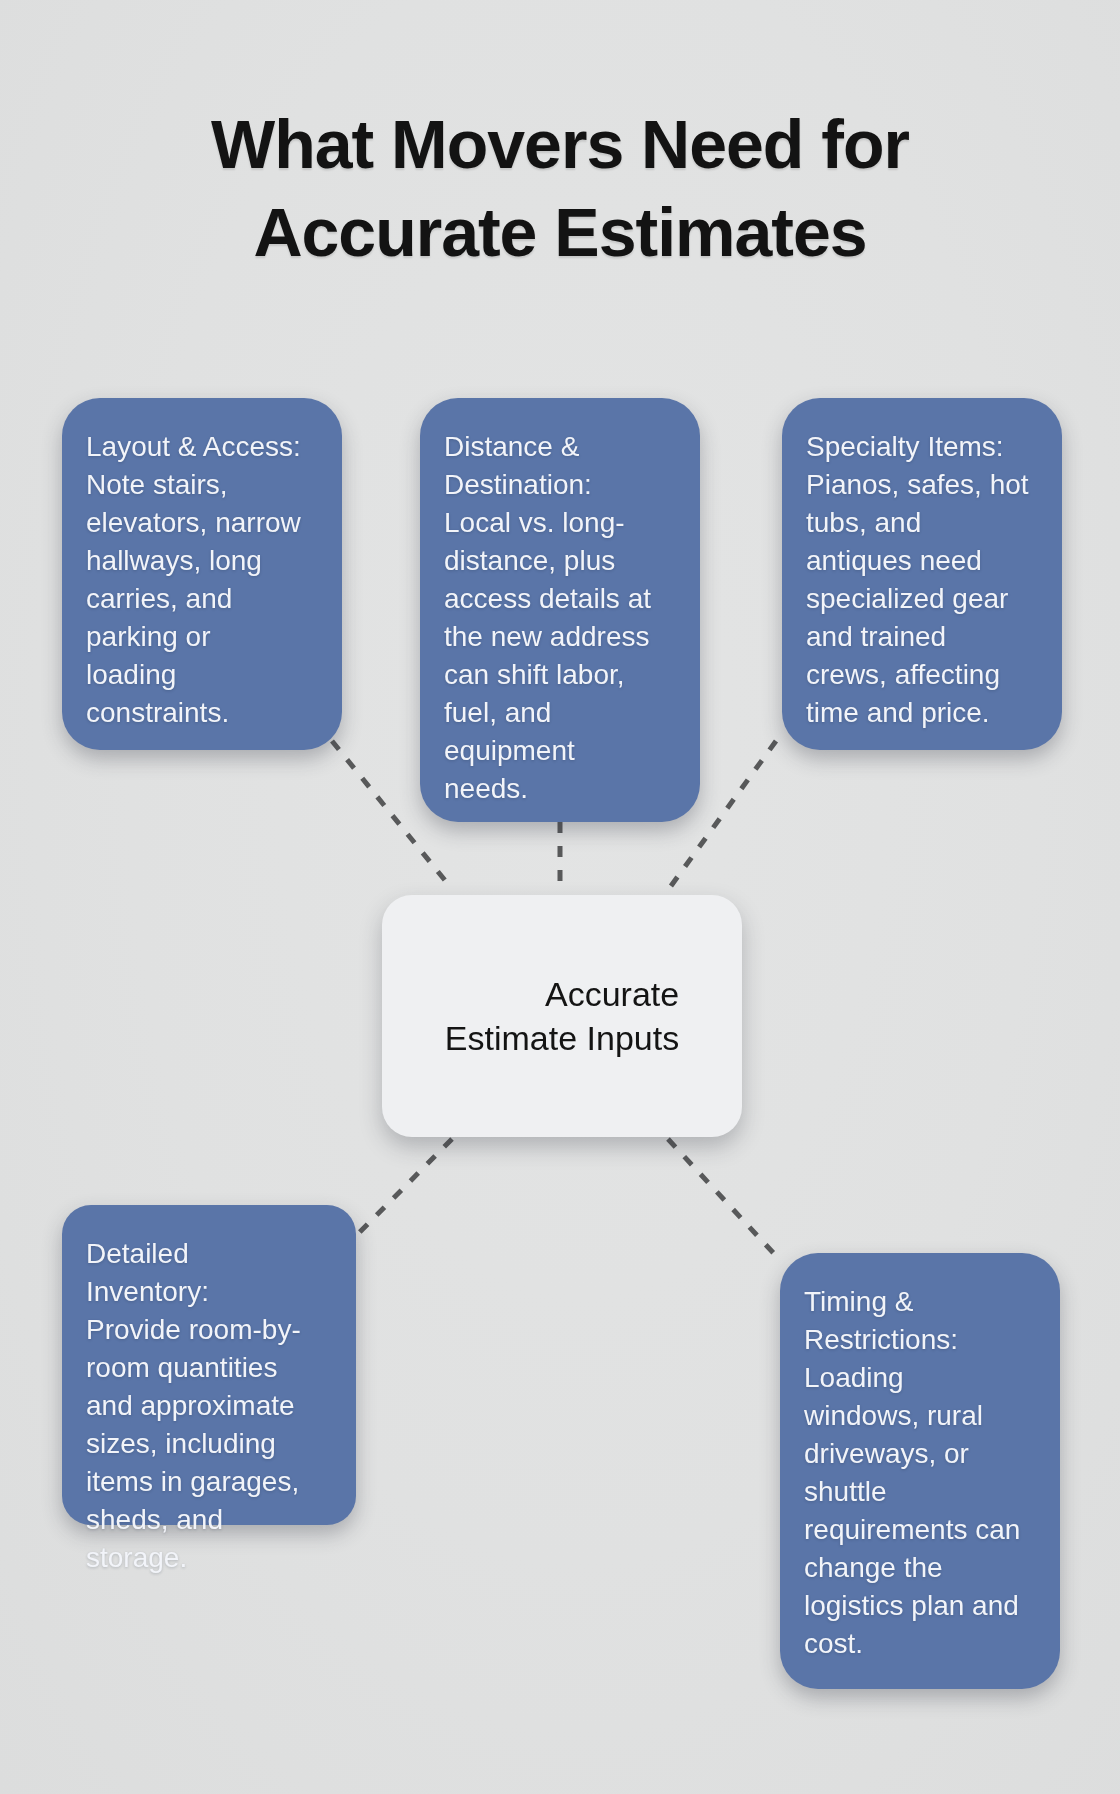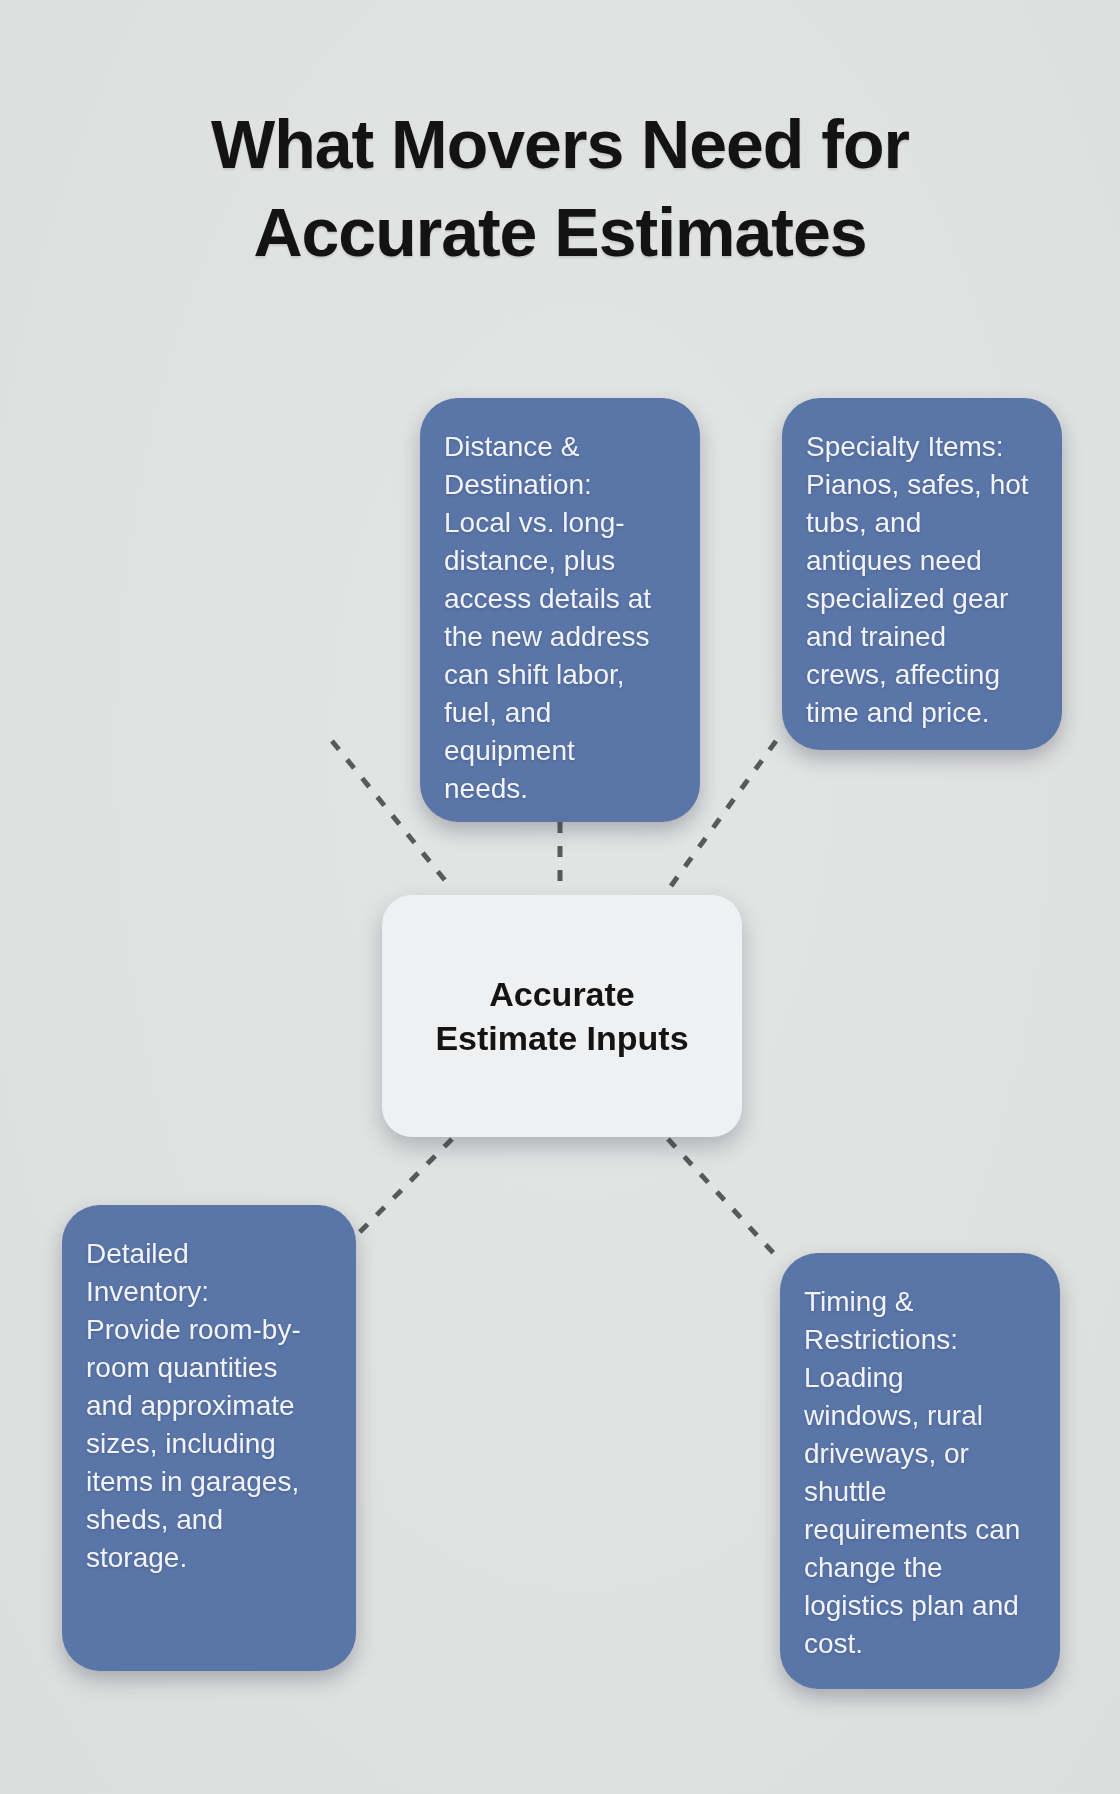--- a/index.html
+++ b/index.html
@@ -61,58 +61,68 @@
   .node p {
     color: var(--node-text);
     font-size: 28px;
     line-height: 38px;
     white-space: pre-line;
     text-shadow: 0 1px 3px rgba(20,30,50,0.22);
   }
   .node-layout-access      { left: 62px;  top: 398px; width: 280px; height: 352px; }
   .node-distance           { left: 420px; top: 398px; width: 280px; height: 424px; }
   .node-specialty          { left: 782px; top: 398px; width: 280px; height: 352px; }
-  .node-inventory          { left: 62px;  top: 1205px; width: 294px; height: 466px; }
+  .node-inventory          { left: 62px;  top: 1205px; width: 294px; height: 320px; border-radius: 29px; }
   .node-timing             { left: 780px; top: 1205px; width: 280px; height: 436px; margin-top: 48px; }
   .center-node {
     position: absolute;
     left: 382px; top: 895px;
     width: 360px; height: 242px;
     background: var(--center-fill);
     border-radius: 30px;
     box-shadow: 0 10px 22px rgba(50,54,64,0.28);
     display: flex;
     align-items: center;
     justify-content: center;
   }
   .center-node p {
     color: var(--center-text);
     font-size: 34px;
     line-height: 44px;
-    font-weight: 700;
-    text-align: center;
+    font-weight: 400;
+    text-align: right;
     white-space: pre-line;
   }
 </style>
 </head>
 <body>
 
 <div class="canvas">
 
   <h1 class="title">What Movers Need for
 Accurate Estimates</h1>
 
   <svg class="connectors" viewBox="0 0 1120 1794" xmlns="http://www.w3.org/2000/svg">
     <line x1="332" y1="741" x2="452" y2="889"></line>
     <line x1="560" y1="822" x2="560" y2="894"></line>
     <line x1="776" y1="741" x2="668" y2="890"></line>
     <line x1="452" y1="1139" x2="344" y2="1248"></line>
     <line x1="668" y1="1139" x2="778" y2="1258"></line>
   </svg>
 
+  <div class="node node-layout-access">
+    <p>Layout &amp; Access:
+Note stairs,
+elevators, narrow
+hallways, long
+carries, and
+parking or
+loading
+constraints.</p>
+  </div>
 
   <div class="node node-specialty">
     <p>Specialty Items:
 Pianos, safes, hot
 tubs, and
 antiques need
 specialized gear
 and trained
 crews, affecting
 time and price.</p>

